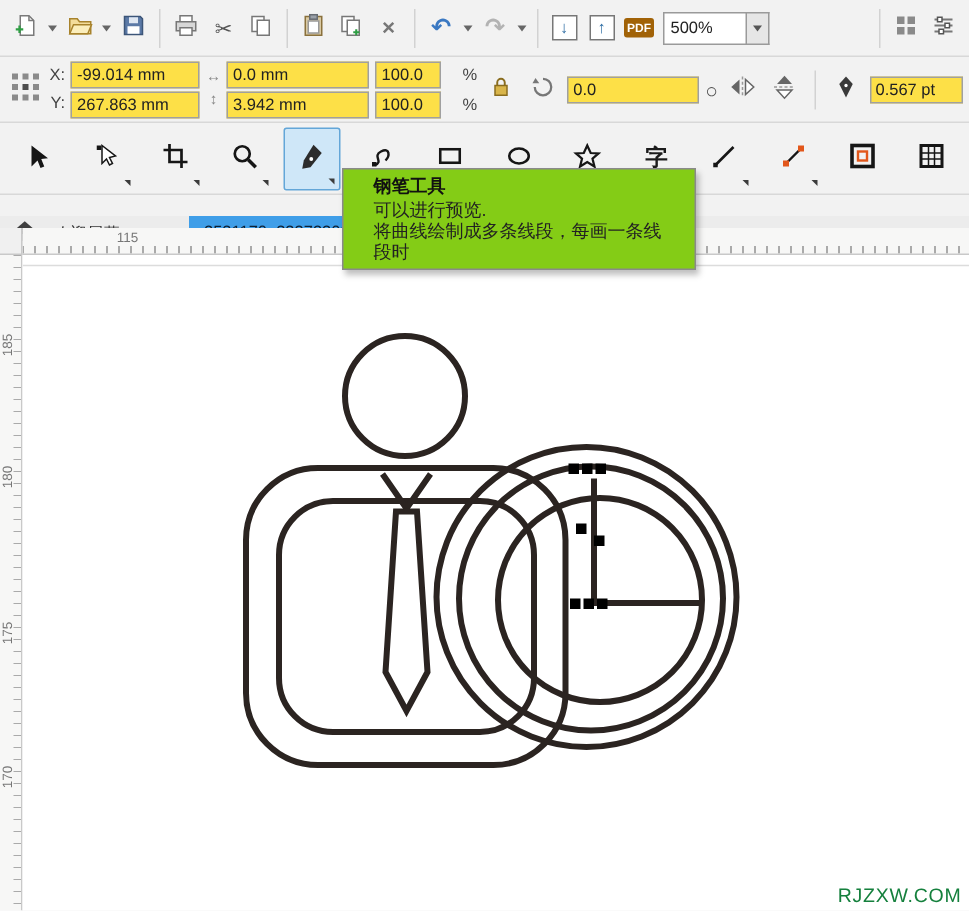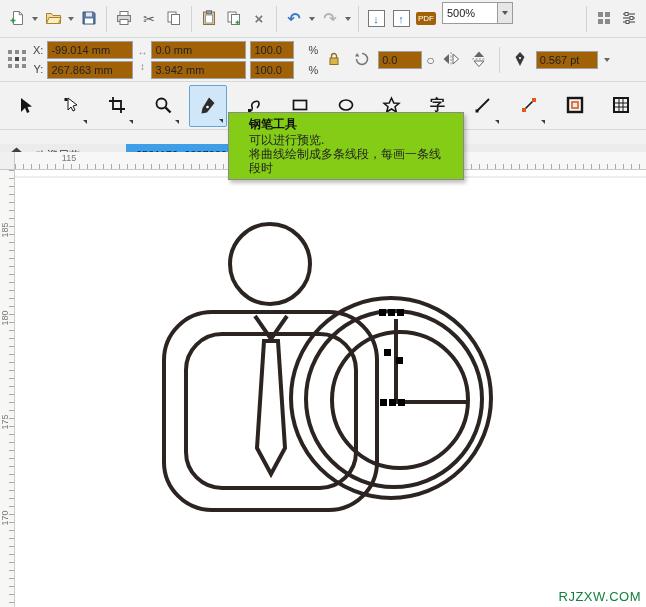--- a/index.html
+++ b/index.html
@@ -12,32 +12,32 @@
   .row4{top:144px;height:22px;padding:0 4px;background:#ececec;gap:6px;border-bottom:none}
   .tbtn{min-width:24px;height:26px;display:flex;align-items:center;justify-content:center;border-radius:2px;flex:0 0 auto}
   .caret{width:10px;height:26px;display:flex;align-items:center;justify-content:center;flex:0 0 auto}
   .caret::after{content:"";border:3.5px solid transparent;border-top:4px solid #666;margin-top:4px}
   .sep{width:1px;height:26px;background:#d2d2d2;margin:0 4px;flex:0 0 auto}
   .glyph{font-size:14px;line-height:1;color:#555}
   .undo-glyph{font-size:16px;font-weight:bold;color:#3a78c2;line-height:1}
   .redo-glyph{font-size:16px;font-weight:bold;color:#b3b3b3;line-height:1}
   .del-glyph{font-size:15px;font-weight:bold;color:#777;line-height:1}
   .boxicon{width:17px;height:17px;border:1px solid #777;display:flex;align-items:center;justify-content:center;font-size:11px;font-weight:bold;color:#2e6da4;background:#fff}
-  .pdfbadge{font-size:8px;font-weight:normal;color:#fff;background:#a16207;padding:2px 2px;border-radius:2px}
-  .zoom-combo{display:flex;align-items:flex-start;height:34px;margin:0 3px;flex:0 0 auto}
+  .pdfbadge{font-size:8px;font-weight:bold;color:#fff;background:#a16207;padding:2px 2px;border-radius:2px}
+  .zoom-combo{display:flex;align-items:center;height:34px;margin:0 3px;flex:0 0 auto}
   .zoom-field{width:56px;height:22px;background:#fff;border:1px solid #9a9a9a;display:flex;align-items:center;padding:0 4px;color:#222}
   .zoom-btn{width:15px;height:22px;border:1px solid #9a9a9a;border-left:none;background:#e6e6e6;display:flex;align-items:center;justify-content:center}
   .zoom-btn::after{content:"";border:3.5px solid transparent;border-top:4px solid #555;margin-top:4px}
   .right-group{margin-left:auto;display:flex;align-items:center;gap:1px}
   
   .stack{display:flex;flex-direction:column;gap:2px;justify-content:center;flex:0 0 auto}
   .srow{display:flex;align-items:center;gap:14px}
   .lblcol{display:flex;flex-direction:column;gap:7px;align-items:flex-end;color:#444;flex:0 0 auto}
-  .fld{height:18px;background:#a16207;border:1px solid #a0a0a0;display:flex;align-items:center;padding:0 3px;color:#222;flex:0 0 auto}
-  .w86{width:86px}.w92{width:95px}.w44{width:44px}.w68{width:44px}.w62{width:62px}
+  .fld{height:18px;background:#fde047;border:1px solid #a0a0a0;display:flex;align-items:center;padding:0 3px;color:#222;flex:0 0 auto}
+  .w86{width:86px}.w92{width:95px}.w44{width:44px}.w68{width:88px}.w62{width:62px}
   .arrowcol{display:flex;flex-direction:column;gap:5px;align-items:center;color:#888;font-size:10px;line-height:1;flex:0 0 auto}
   .pct{color:#444}
   
   .tool{position:relative;width:38px;height:42px;display:flex;align-items:center;justify-content:center;border-radius:2px;flex:0 0 auto}
   .tool.active{background:#cfe7f8;border:1px solid #63a6d8}
   .tool.f::after{content:"";position:absolute;right:3px;bottom:3px;border-top:4px solid #3c3c3c;border-left:4px solid transparent}
   .texttool{font-size:15px;font-weight:bold;color:#1c1c1c}
   
   .tab-welcome{color:#333;padding:2px;flex:0 0 auto}
   .tab-doc{background:#3f9ee8;color:#0d2033;padding:0 10px;margin-left:38px;height:22px;display:flex;align-items:center;flex:0 0 auto}
@@ -327,21 +327,21 @@
             <polygon points="7.5,0.5 14.5,6.5 0.5,6.5" fill="#3f3f3f"></polygon>
             <rect x="2.5" y="6.5" width="10" height="7" fill="#3f3f3f"></rect>
             <rect x="6" y="9" width="3" height="4.5" fill="#ececec"></rect>
           </svg></span>
     </div>
     <div class="tab-welcome">欢迎屏幕</div>
     <div class="tab-doc">2531170_2337330233</div>
   </div>
 
   <div class="hruler">
-    <span class="hnum" style="left:43px">115</span>
+    <span class="hnum" style="left:59px">115</span>
     <span class="hnum" style="left:222px">120</span>
   </div>
   <div class="corner"></div>
   <div class="vruler">
     <span class="vnum" style="top:54px">185</span>
     <span class="vnum" style="top:142px">180</span>
     <span class="vnum" style="top:246px">175</span>
     <span class="vnum" style="top:342px">170</span>
   </div>
 

